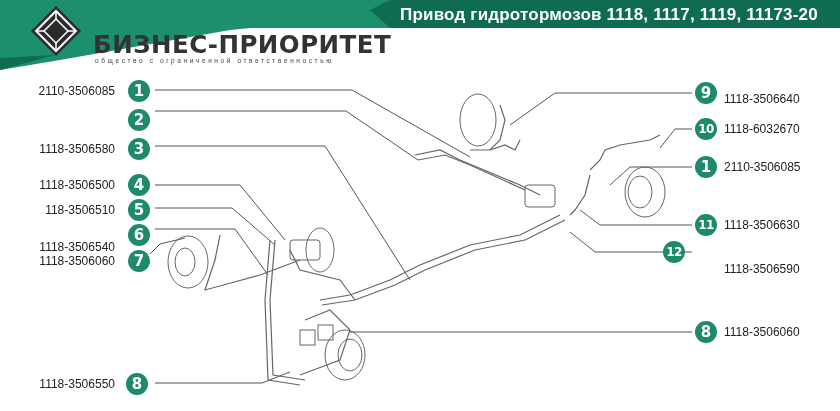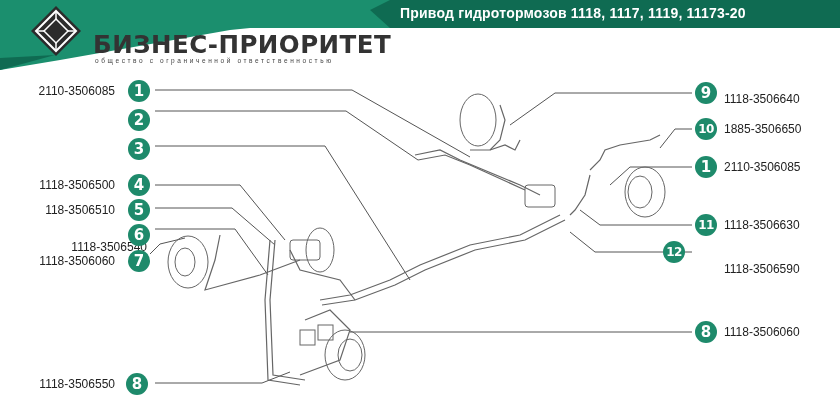--- a/index.html
+++ b/index.html
@@ -1,19 +1,19 @@
 <!DOCTYPE html>
 <html><head>
 <meta charset="utf-8">
 <style>
   html,body{margin:0;padding:0;}
   body{width:840px;height:411px;overflow:hidden;background:#ffffff;font-family:"Liberation Sans",sans-serif;position:relative;}
   .page{position:absolute;left:0;top:0;width:840px;height:411px;background:#fff;}
   .header-shape{position:absolute;left:0;top:0;width:840px;height:80px;}
-  .title{position:absolute;left:400px;top:5px;color:#fff;font-weight:bold;font-size:14px;letter-spacing:0.2px;white-space:nowrap;text-align:right;}
+  .title{position:absolute;left:400px;top:5px;color:#fff;font-weight:bold;font-size:17px;letter-spacing:0.2px;white-space:nowrap;text-align:right;}
   .brand{position:absolute;left:93px;top:30px;font-weight:900;font-size:25px;color:#333;letter-spacing:0.5px;font-family:"DejaVu Sans",sans-serif;transform:scaleX(0.98);transform-origin:left;}
   .tagline{position:absolute;left:95px;top:57px;font-size:6.5px;color:#444;letter-spacing:2.6px;white-space:nowrap;}
   .diagram{position:absolute;left:0;top:0;width:840px;height:411px;}
   .label{position:absolute;font-size:12px;color:#222;white-space:nowrap;}
   .label.left{text-align:right;width:115px;}
   .badge{position:absolute;width:22px;height:22px;border-radius:50%;background:#1e8a6b;color:#fff;font-weight:bold;font-size:15px;text-align:center;line-height:22px;font-family:"DejaVu Sans",sans-serif;}
   .badge.two{font-size:12px;letter-spacing:-0.5px;}
 </style>
 </head>
 <body>
@@ -91,42 +91,43 @@
       <rect x="300" y="330" width="15" height="15"></rect>
       <rect x="318" y="325" width="15" height="15"></rect>
     </g>
   </svg>
 
   <div class="label left" style="left:0px;top:84px;">2110-3506085</div>
   <div class="badge" style="left:128px;top:80px;">1</div>
 
   <div class="badge" style="left:128px;top:109px;">2</div>
 
+  <div class="label left" style="left:0px;top:142px;">1118-3506580</div>
   <div class="badge" style="left:128px;top:138px;">3</div>
 
   <div class="label left" style="left:0px;top:178px;">1118-3506500</div>
   <div class="badge" style="left:128px;top:174px;">4</div>
 
   <div class="label left" style="left:0px;top:203px;text-align:right;">118-3506510</div>
   <div class="badge" style="left:128px;top:199px;">5</div>
 
-  <div class="label left" style="left:0px;top:240px;padding-left:32px;">1118-3506540</div>
+  <div class="label left" style="left:0px;top:240px;">1118-3506540</div>
   <div class="badge" style="left:128px;top:224px;">6</div>
 
   <div class="label left" style="left:0px;top:254px;">1118-3506060</div>
   <div class="badge" style="left:128px;top:250px;">7</div>
 
   <div class="label left" style="left:0px;top:377px;">1118-3506550</div>
   <div class="badge" style="left:126px;top:373px;">8</div>
 
   <div class="badge" style="left:695px;top:82px;">9</div>
   <div class="label" style="left:724px;top:92px;">1118-3506640</div>
 
   <div class="badge two" style="left:695px;top:118px;">10</div>
-  <div class="label" style="left:724px;top:122px;">1885-3506650</div>
+  <div class="label" style="left:724px;top:122px;">1118-6032670</div>
 
   <div class="badge" style="left:695px;top:156px;">1</div>
   <div class="label" style="left:724px;top:160px;">2110-3506085</div>
 
   <div class="badge two" style="left:695px;top:214px;">11</div>
   <div class="label" style="left:724px;top:218px;">1118-3506630</div>
 
   <div class="badge two" style="left:663px;top:241px;">12</div>
   <div class="label" style="left:724px;top:262px;">1118-3506590</div>
 

